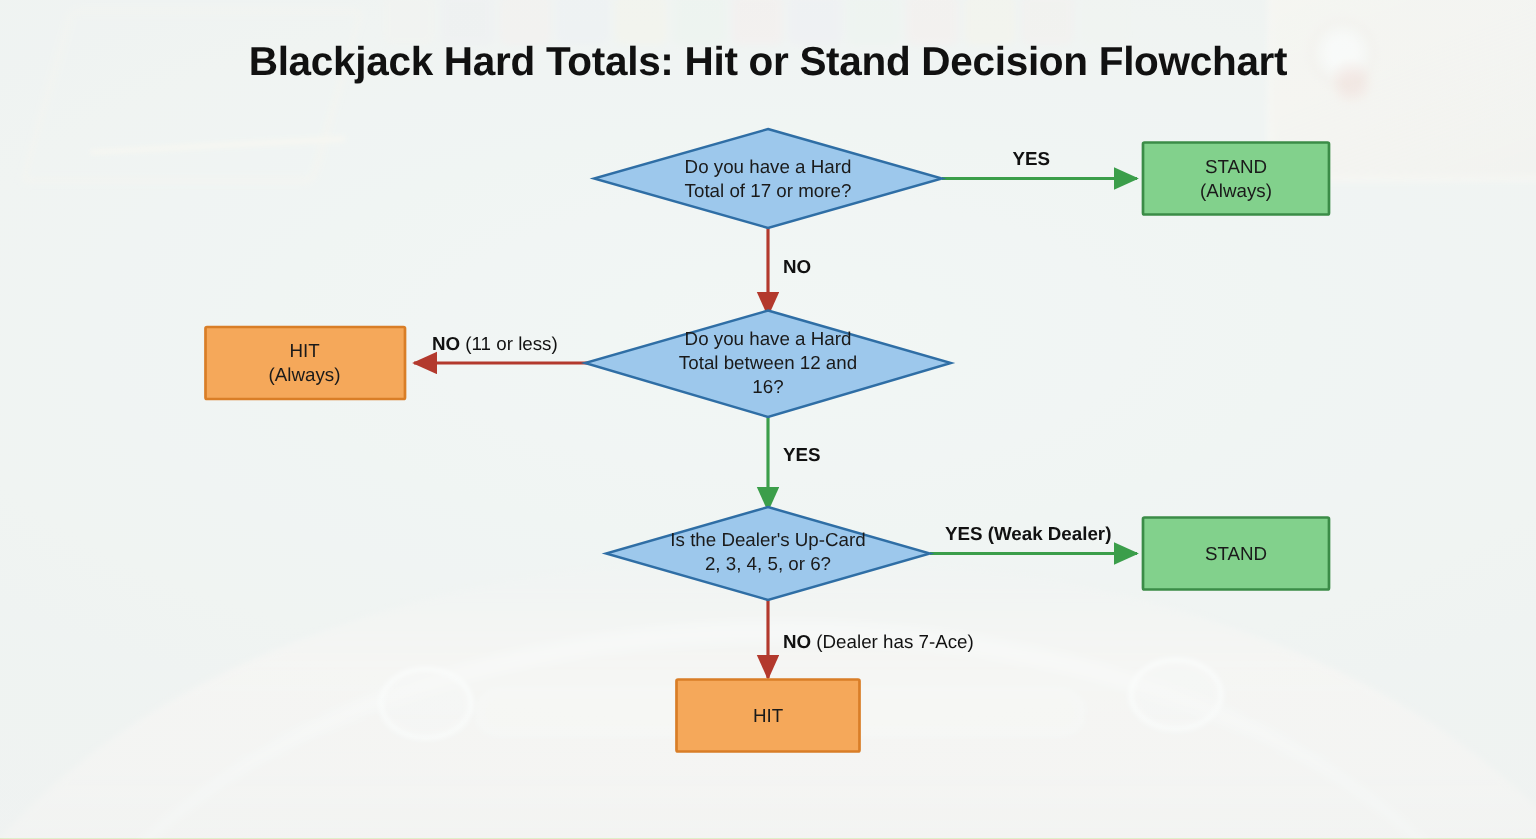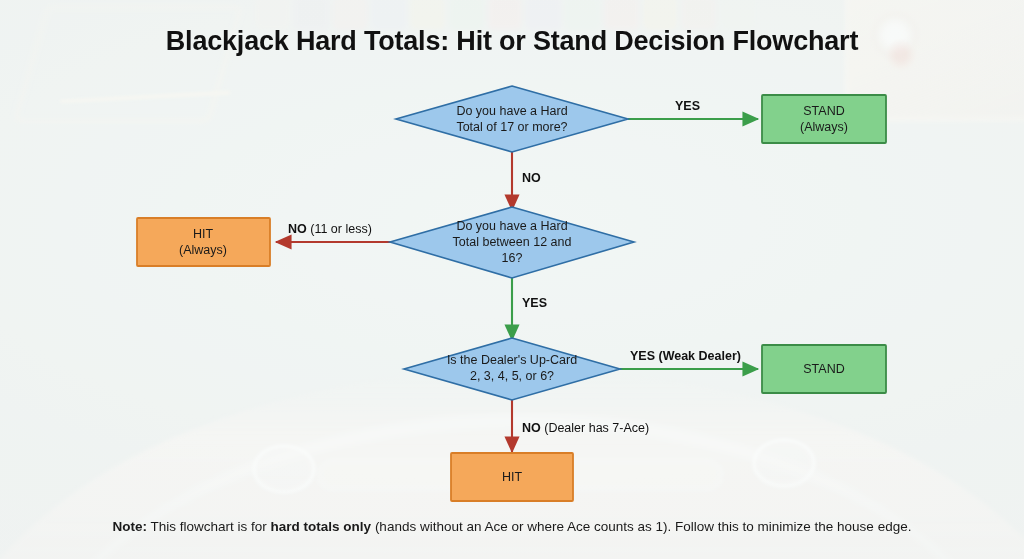--- a/index.html
+++ b/index.html
@@ -328,17 +328,14 @@
 
     <text class="edge-label" x="630" y="360">
       <tspan class="b">YES (Weak Dealer)</tspan><tspan></tspan>
     </text>
 
     <text class="edge-label" x="522" y="432">
       <tspan class="b">NO</tspan><tspan> (Dealer has 7-Ace)</tspan>
     </text>
   </svg>
 
-  <div class="footer">
-    <b>Note:</b><span> This flowchart is for </span><b>hard totals only</b><span> (hands without an Ace or where Ace counts as 1). Follow this to minimize the house edge.</span>
-  </div>
 
 </div>
 
 </body></html>

